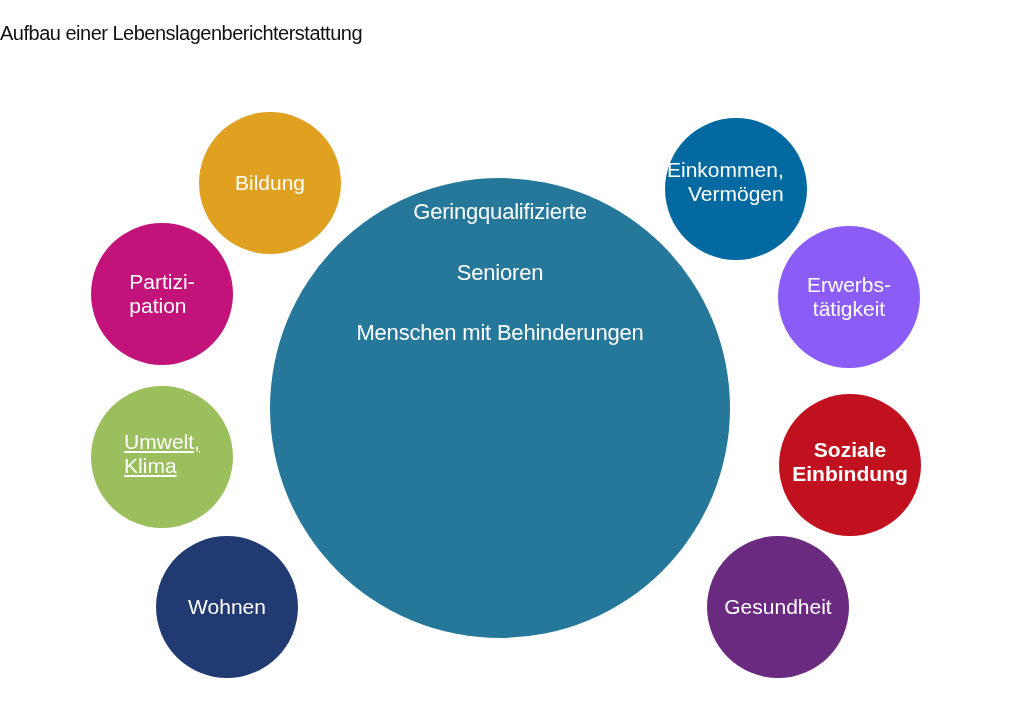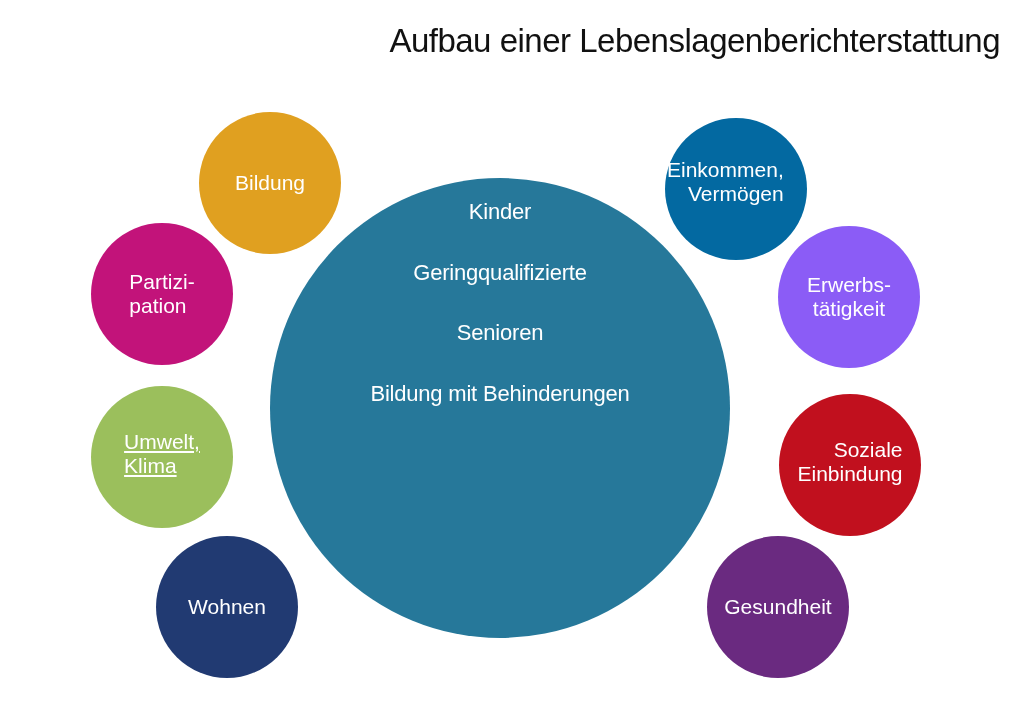--- a/index.html
+++ b/index.html
@@ -12,22 +12,22 @@
     height: 725px;
     position: relative;
     overflow: hidden;
     font-family: "Liberation Sans", "DejaVu Sans", sans-serif;
   }
   .title {
     position: absolute;
     left: 0;
     top: 22px;
     width: 1000px;
-    text-align: right;
-    font-size: 33px;
+    text-align: left;
+    font-size: 20px;
     color: #111111;
     letter-spacing: -0.5px;
     font-family: "Liberation Sans", sans-serif;
   }
   .circle {
     position: absolute;
     border-radius: 50%;
     display: flex;
     align-items: center;
     justify-content: center;
@@ -75,36 +75,35 @@
 <div class="circle small" style="left:91px; top:386px; width:142px; height:142px; background:#9bbf5c;">
   <span class="lbl" style="text-align:left; margin-top:-6px;text-decoration:underline;">Umwelt,
 Klima</span>
 </div>
 
 <div class="circle small" style="left:156px; top:536px; width:142px; height:142px; background:#213a72;">
   <span class="lbl" style="text-align:center;">Wohnen</span>
 </div>
 
 <div class="circle center-circle">
-  <div class="group">Kinder</div>
   <div class="group">Geringqualifizierte</div>
   <div class="group">Senioren</div>
-  <div class="group">Bildung mit Behinderungen</div>
+  <div class="group">Menschen mit Behinderungen</div>
 </div>
 
 <div class="circle small" style="left:665px; top:118px; width:142px; height:142px; background:#0369a1; justify-content:flex-start;">
   <span class="lbl" style="text-align:right; margin-left:2px; margin-top:-14px;">Einkommen,
 Vermögen</span>
 </div>
 
 <div class="circle small" style="left:778px; top:226px; width:142px; height:142px; background:#8b5cf6;">
   <span class="lbl" style="text-align:center;">Erwerbs-
 tätigkeit</span>
 </div>
 
 <div class="circle small" style="left:779px; top:394px; width:142px; height:142px; background:#c1101e;">
-  <span class="lbl" style="text-align:right; margin-top:-6px;">Soziale
+  <span class="lbl" style="text-align:center; margin-top:-6px;font-weight:bold;">Soziale
 Einbindung</span>
 </div>
 
 <div class="circle small" style="left:707px; top:536px; width:142px; height:142px; background:#6a2a80;">
   <span class="lbl" style="text-align:center;">Gesundheit</span>
 </div>
 
 </body></html>

